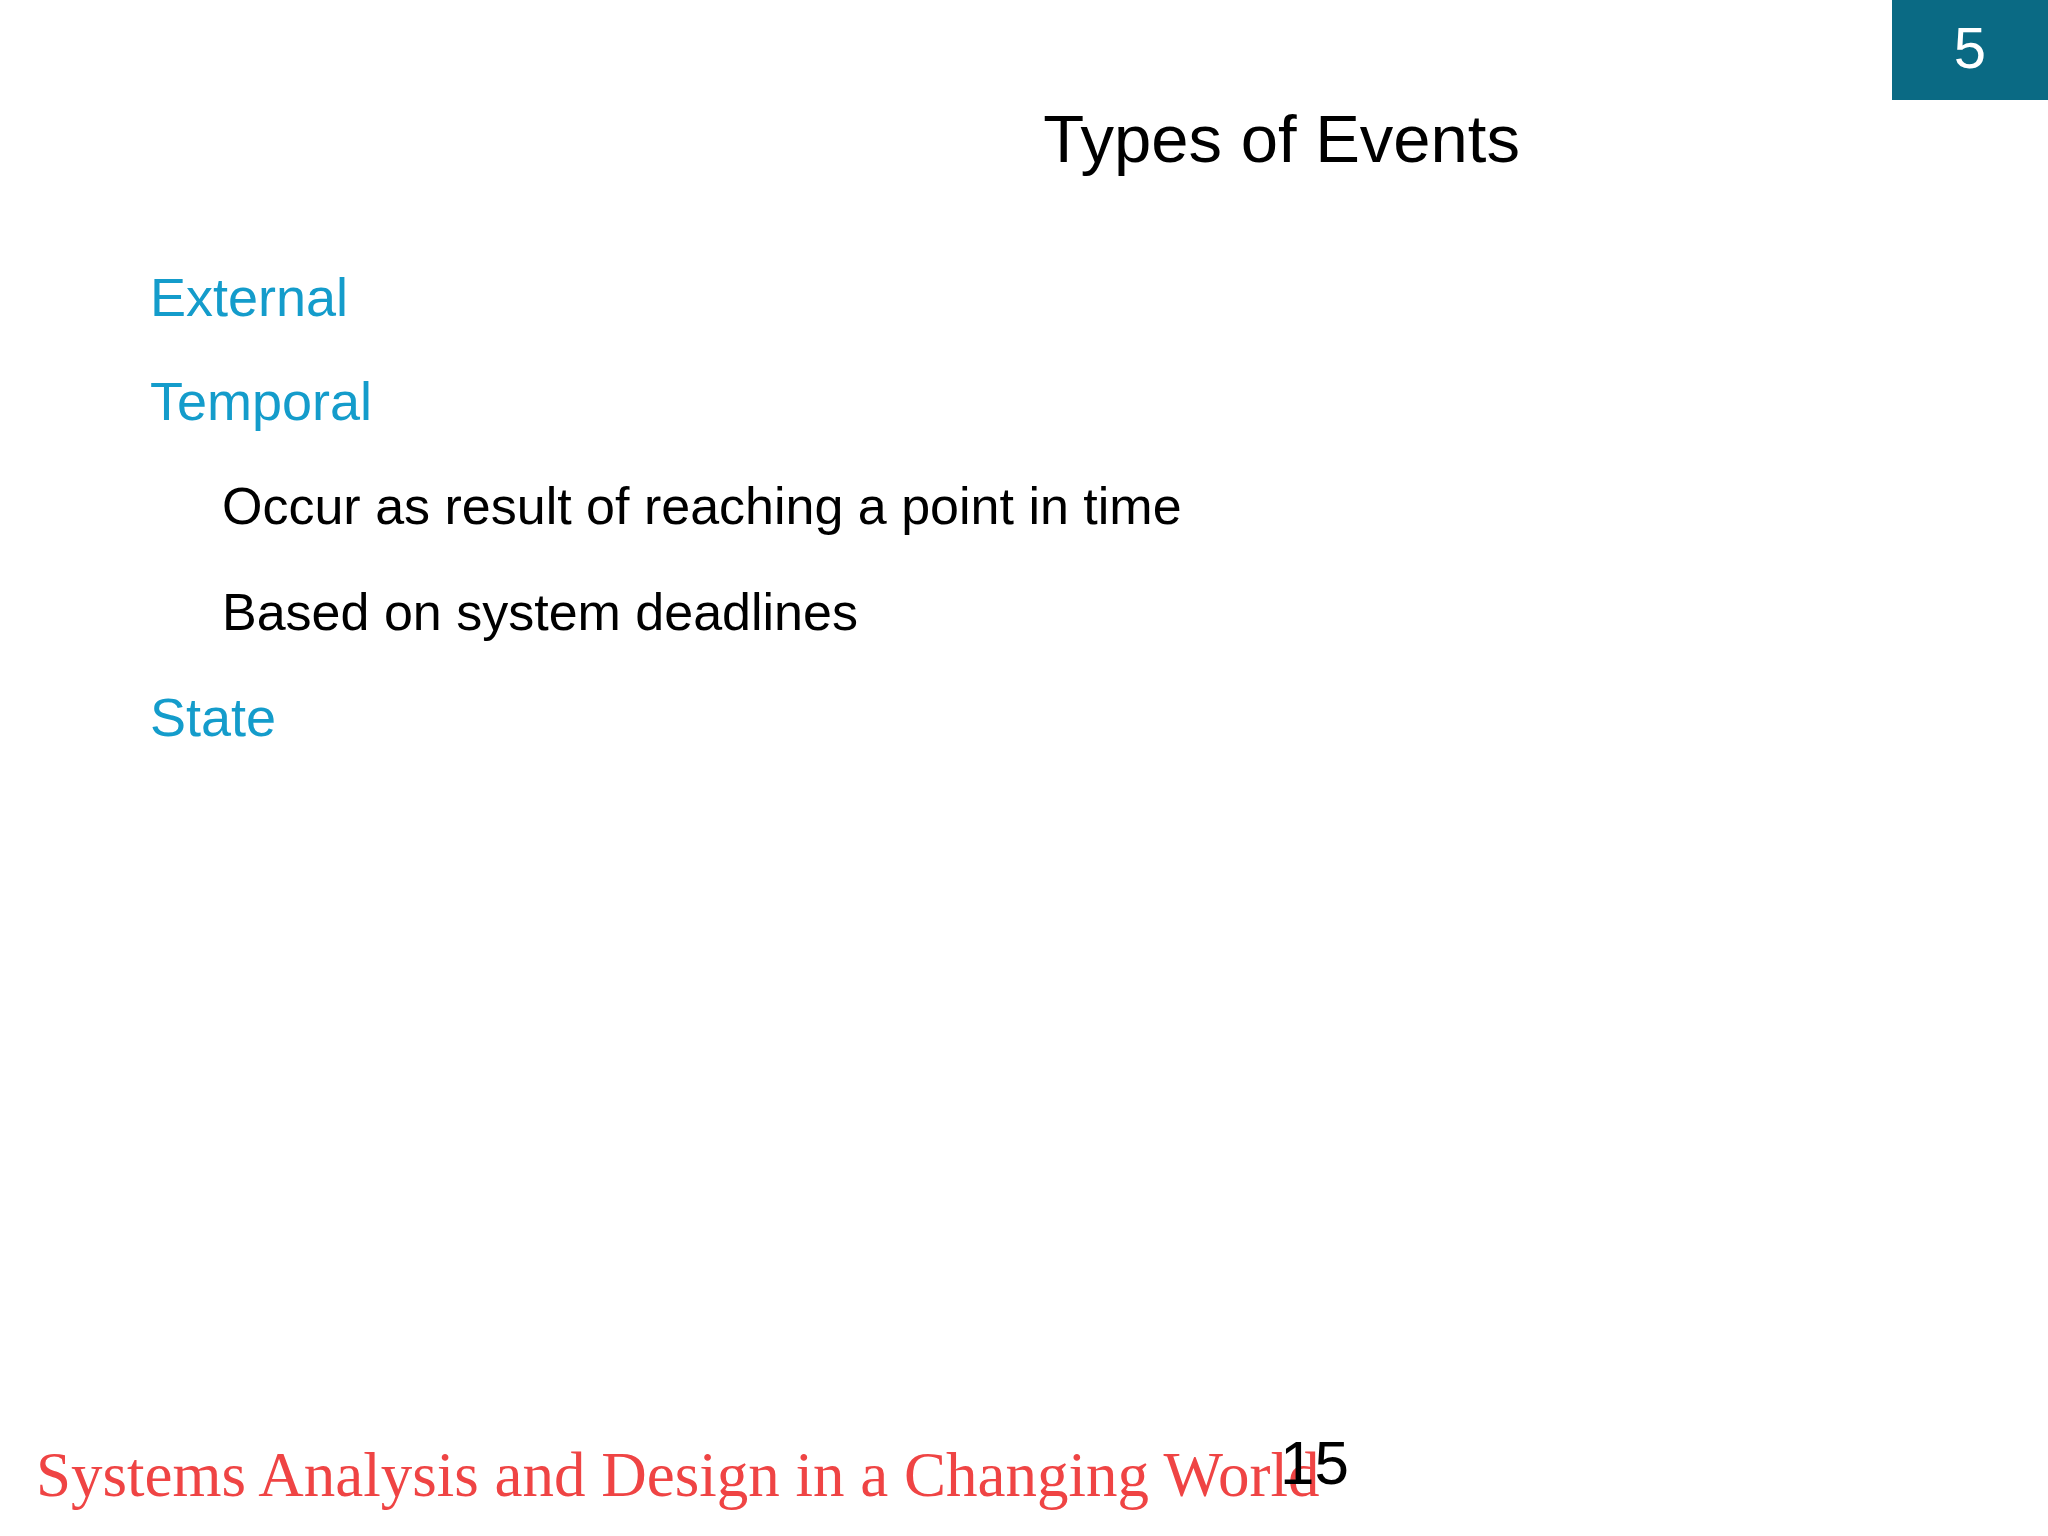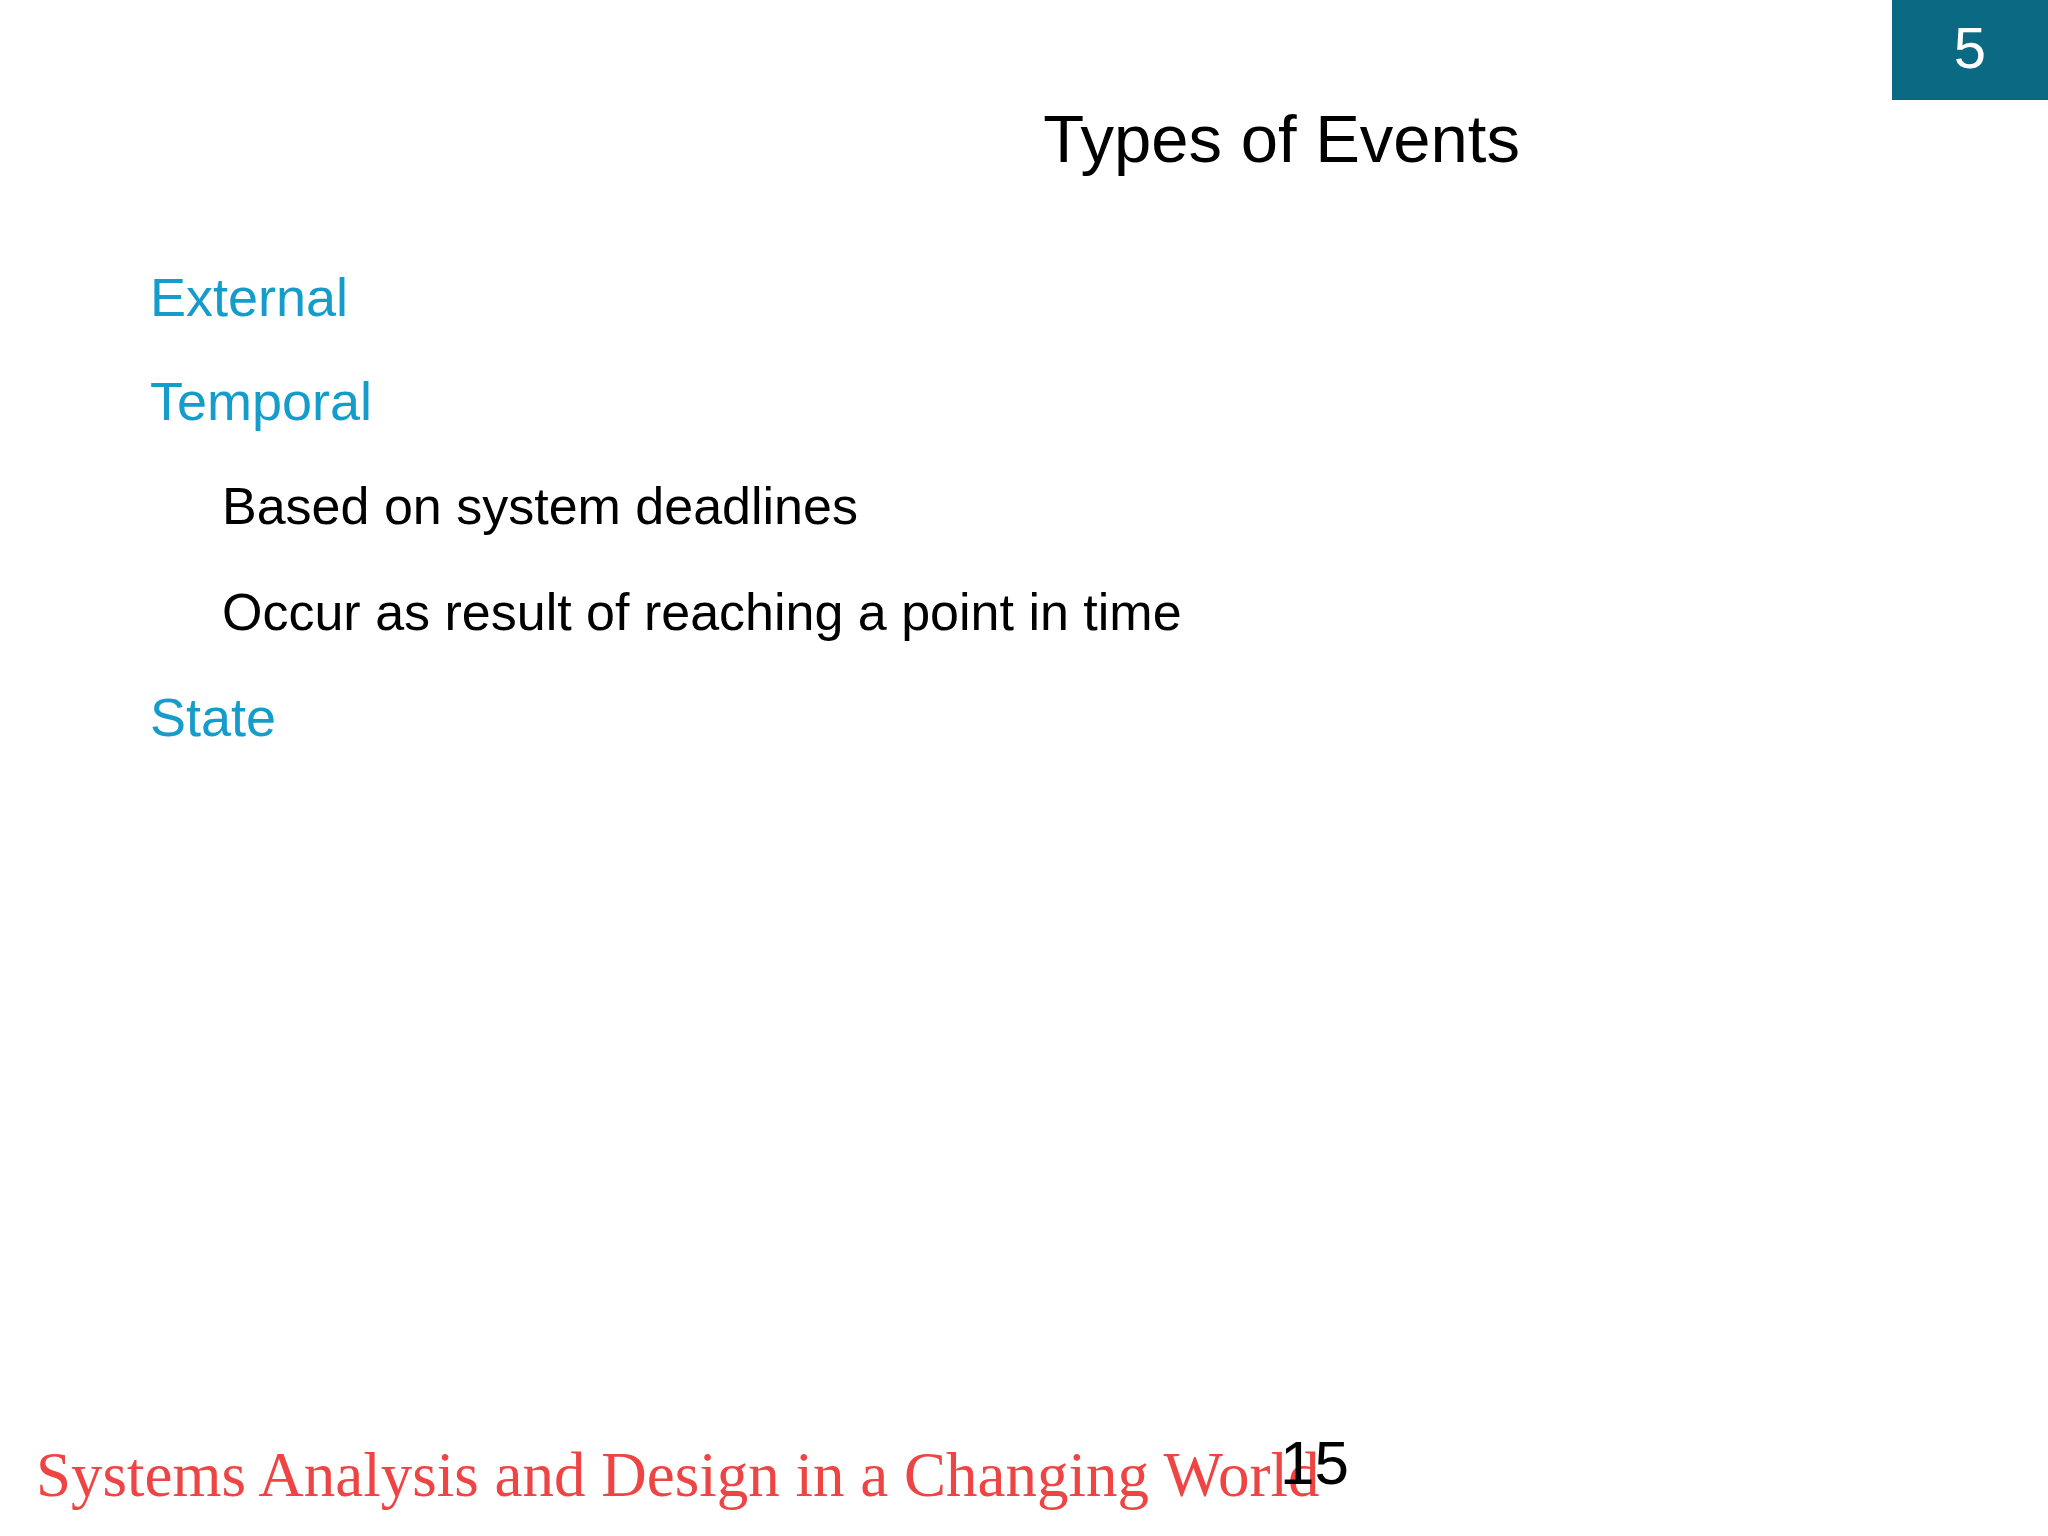--- a/index.html
+++ b/index.html
@@ -134,24 +134,24 @@
   <div id="title">Types of Events</div>
 
   <div id="body-outline">
     <div class="lvl1">
         <span>External</span>
       </div>
     <div class="lvl1">
         <span>Temporal</span>
       </div>
     <div class="lvl2">
-        <span>Based on system deadlines</span>
+        <span>Occur as result of reaching a point in time</span>
       </div>
     <div class="lvl2">
-        <span>Occur as result of reaching a point in time</span>
+        <span>Based on system deadlines</span>
       </div>
     <div class="lvl1">
         <span>State</span>
       </div>
   </div>
 
   <div id="footer">
     <div id="footer-text">Systems Analysis and Design in a Changing World</div>
     <div id="footer-page">15</div>
   </div>

